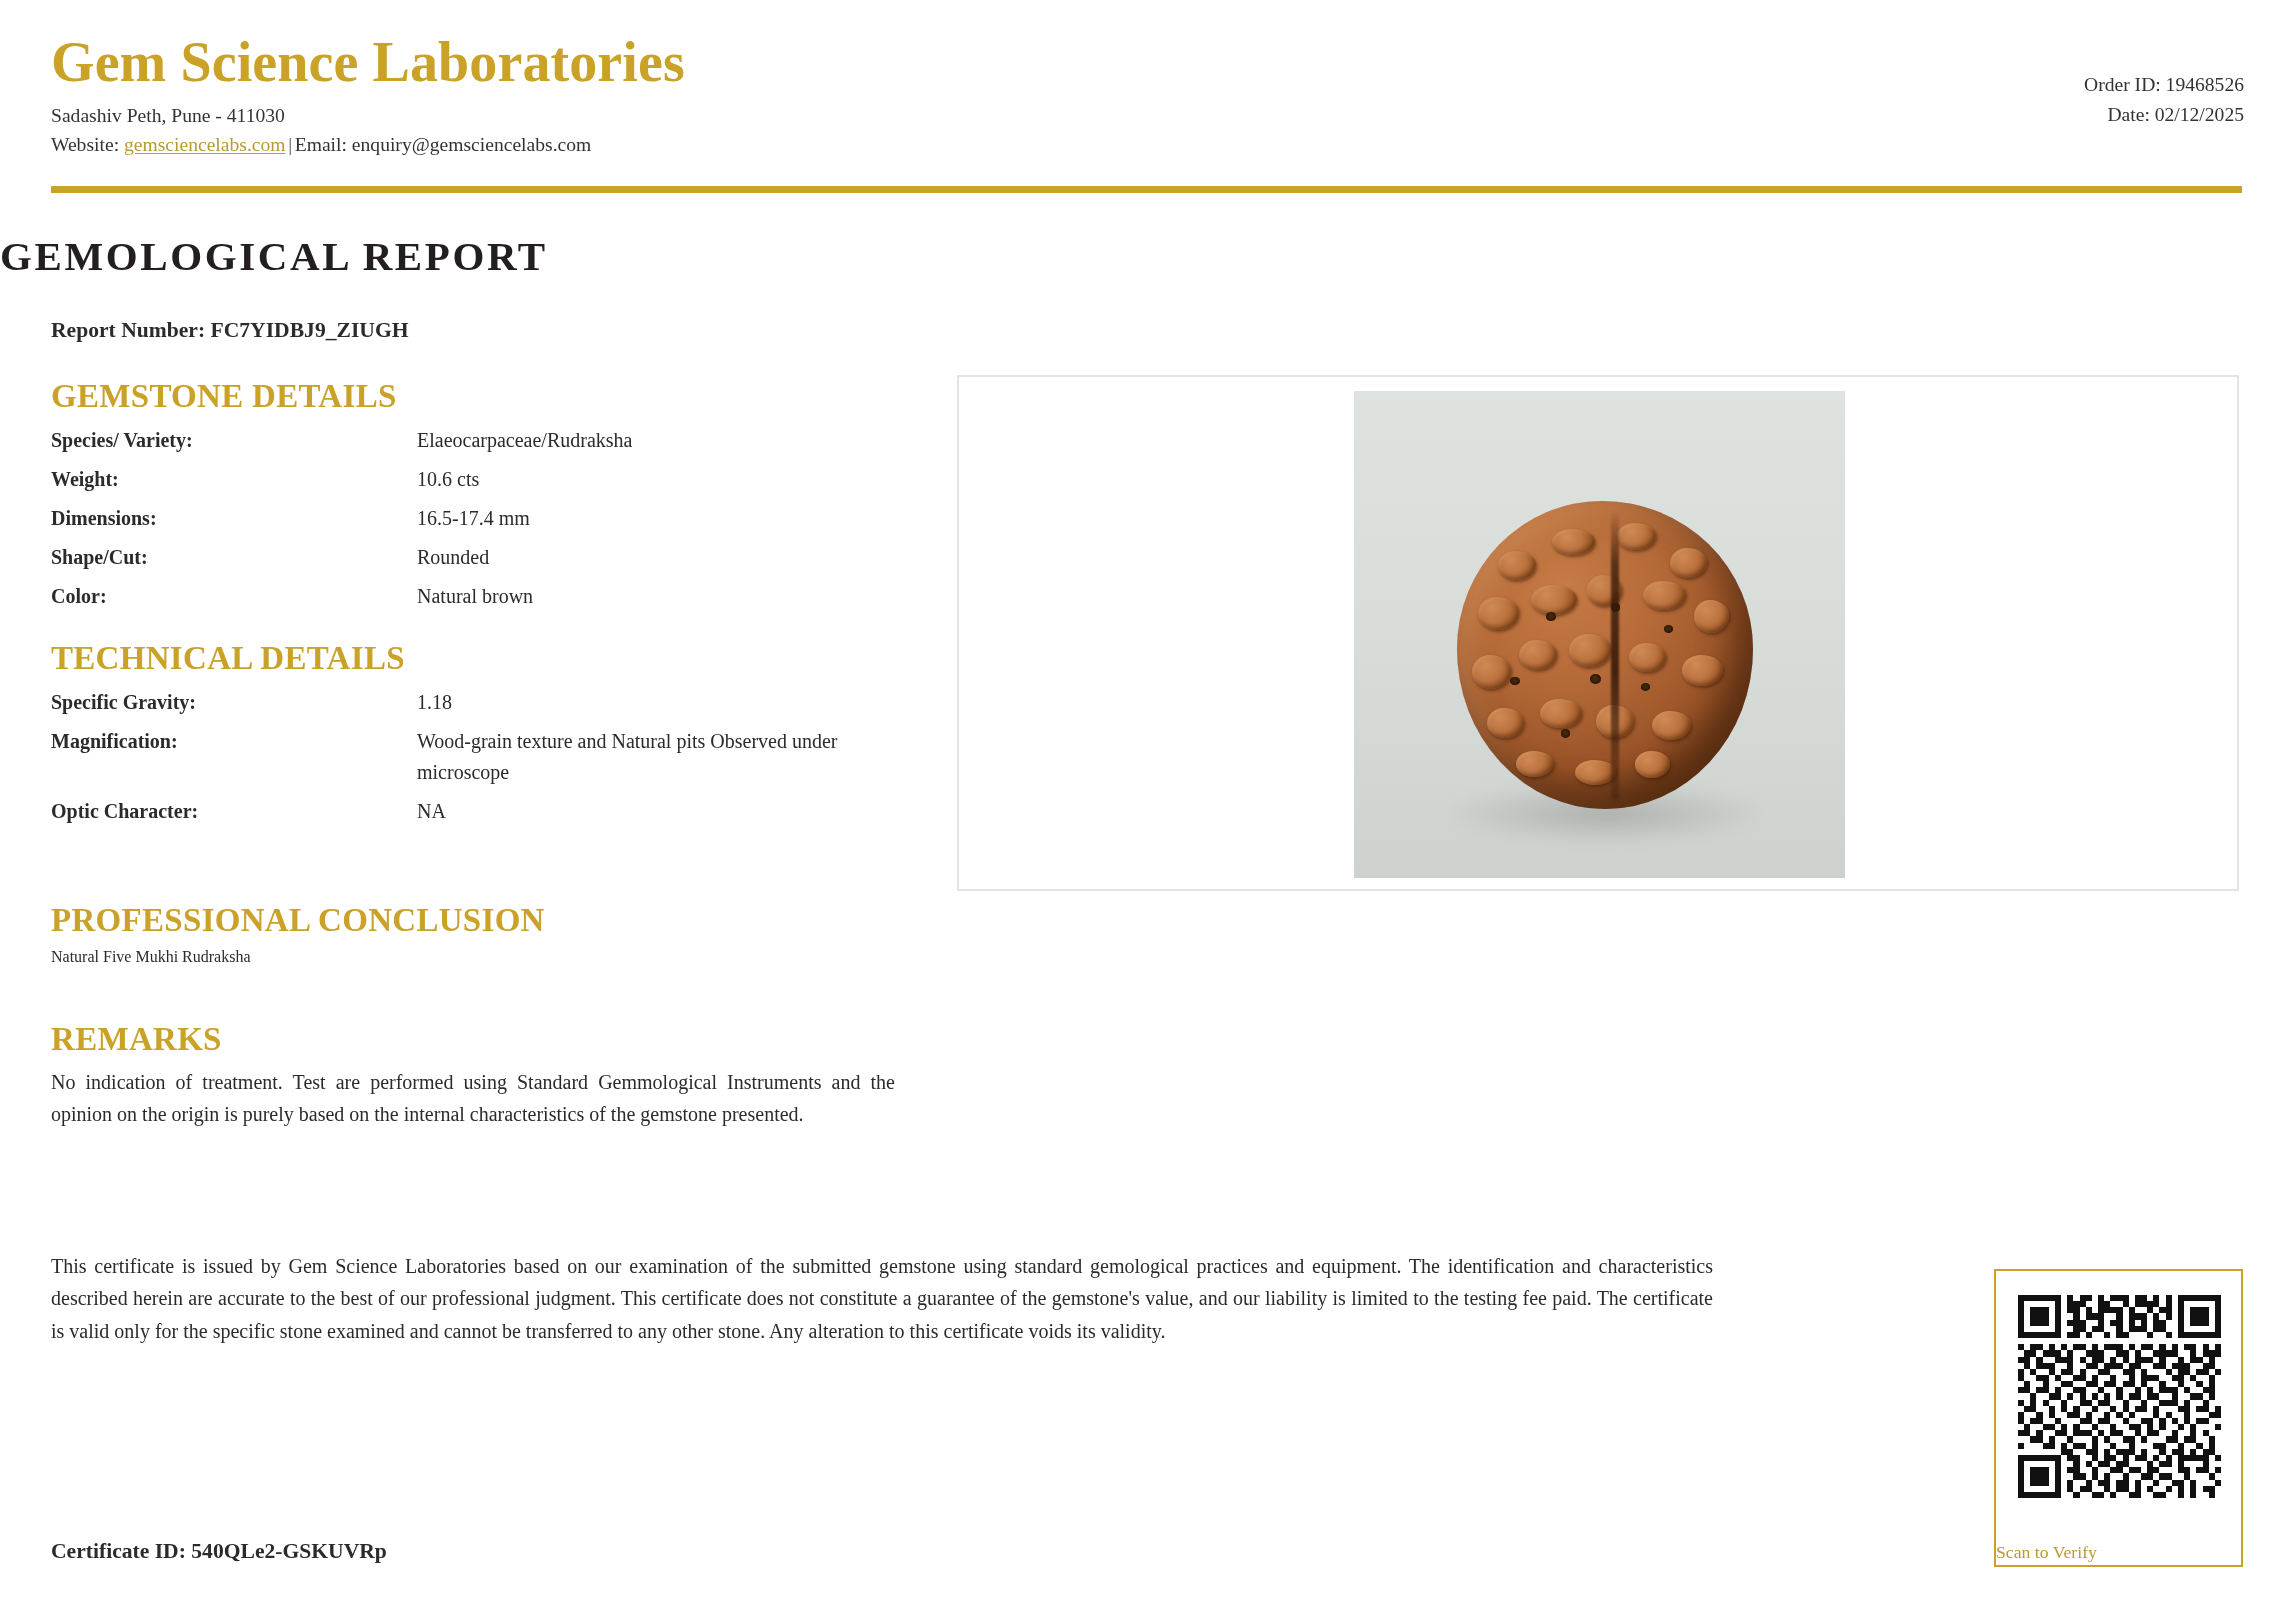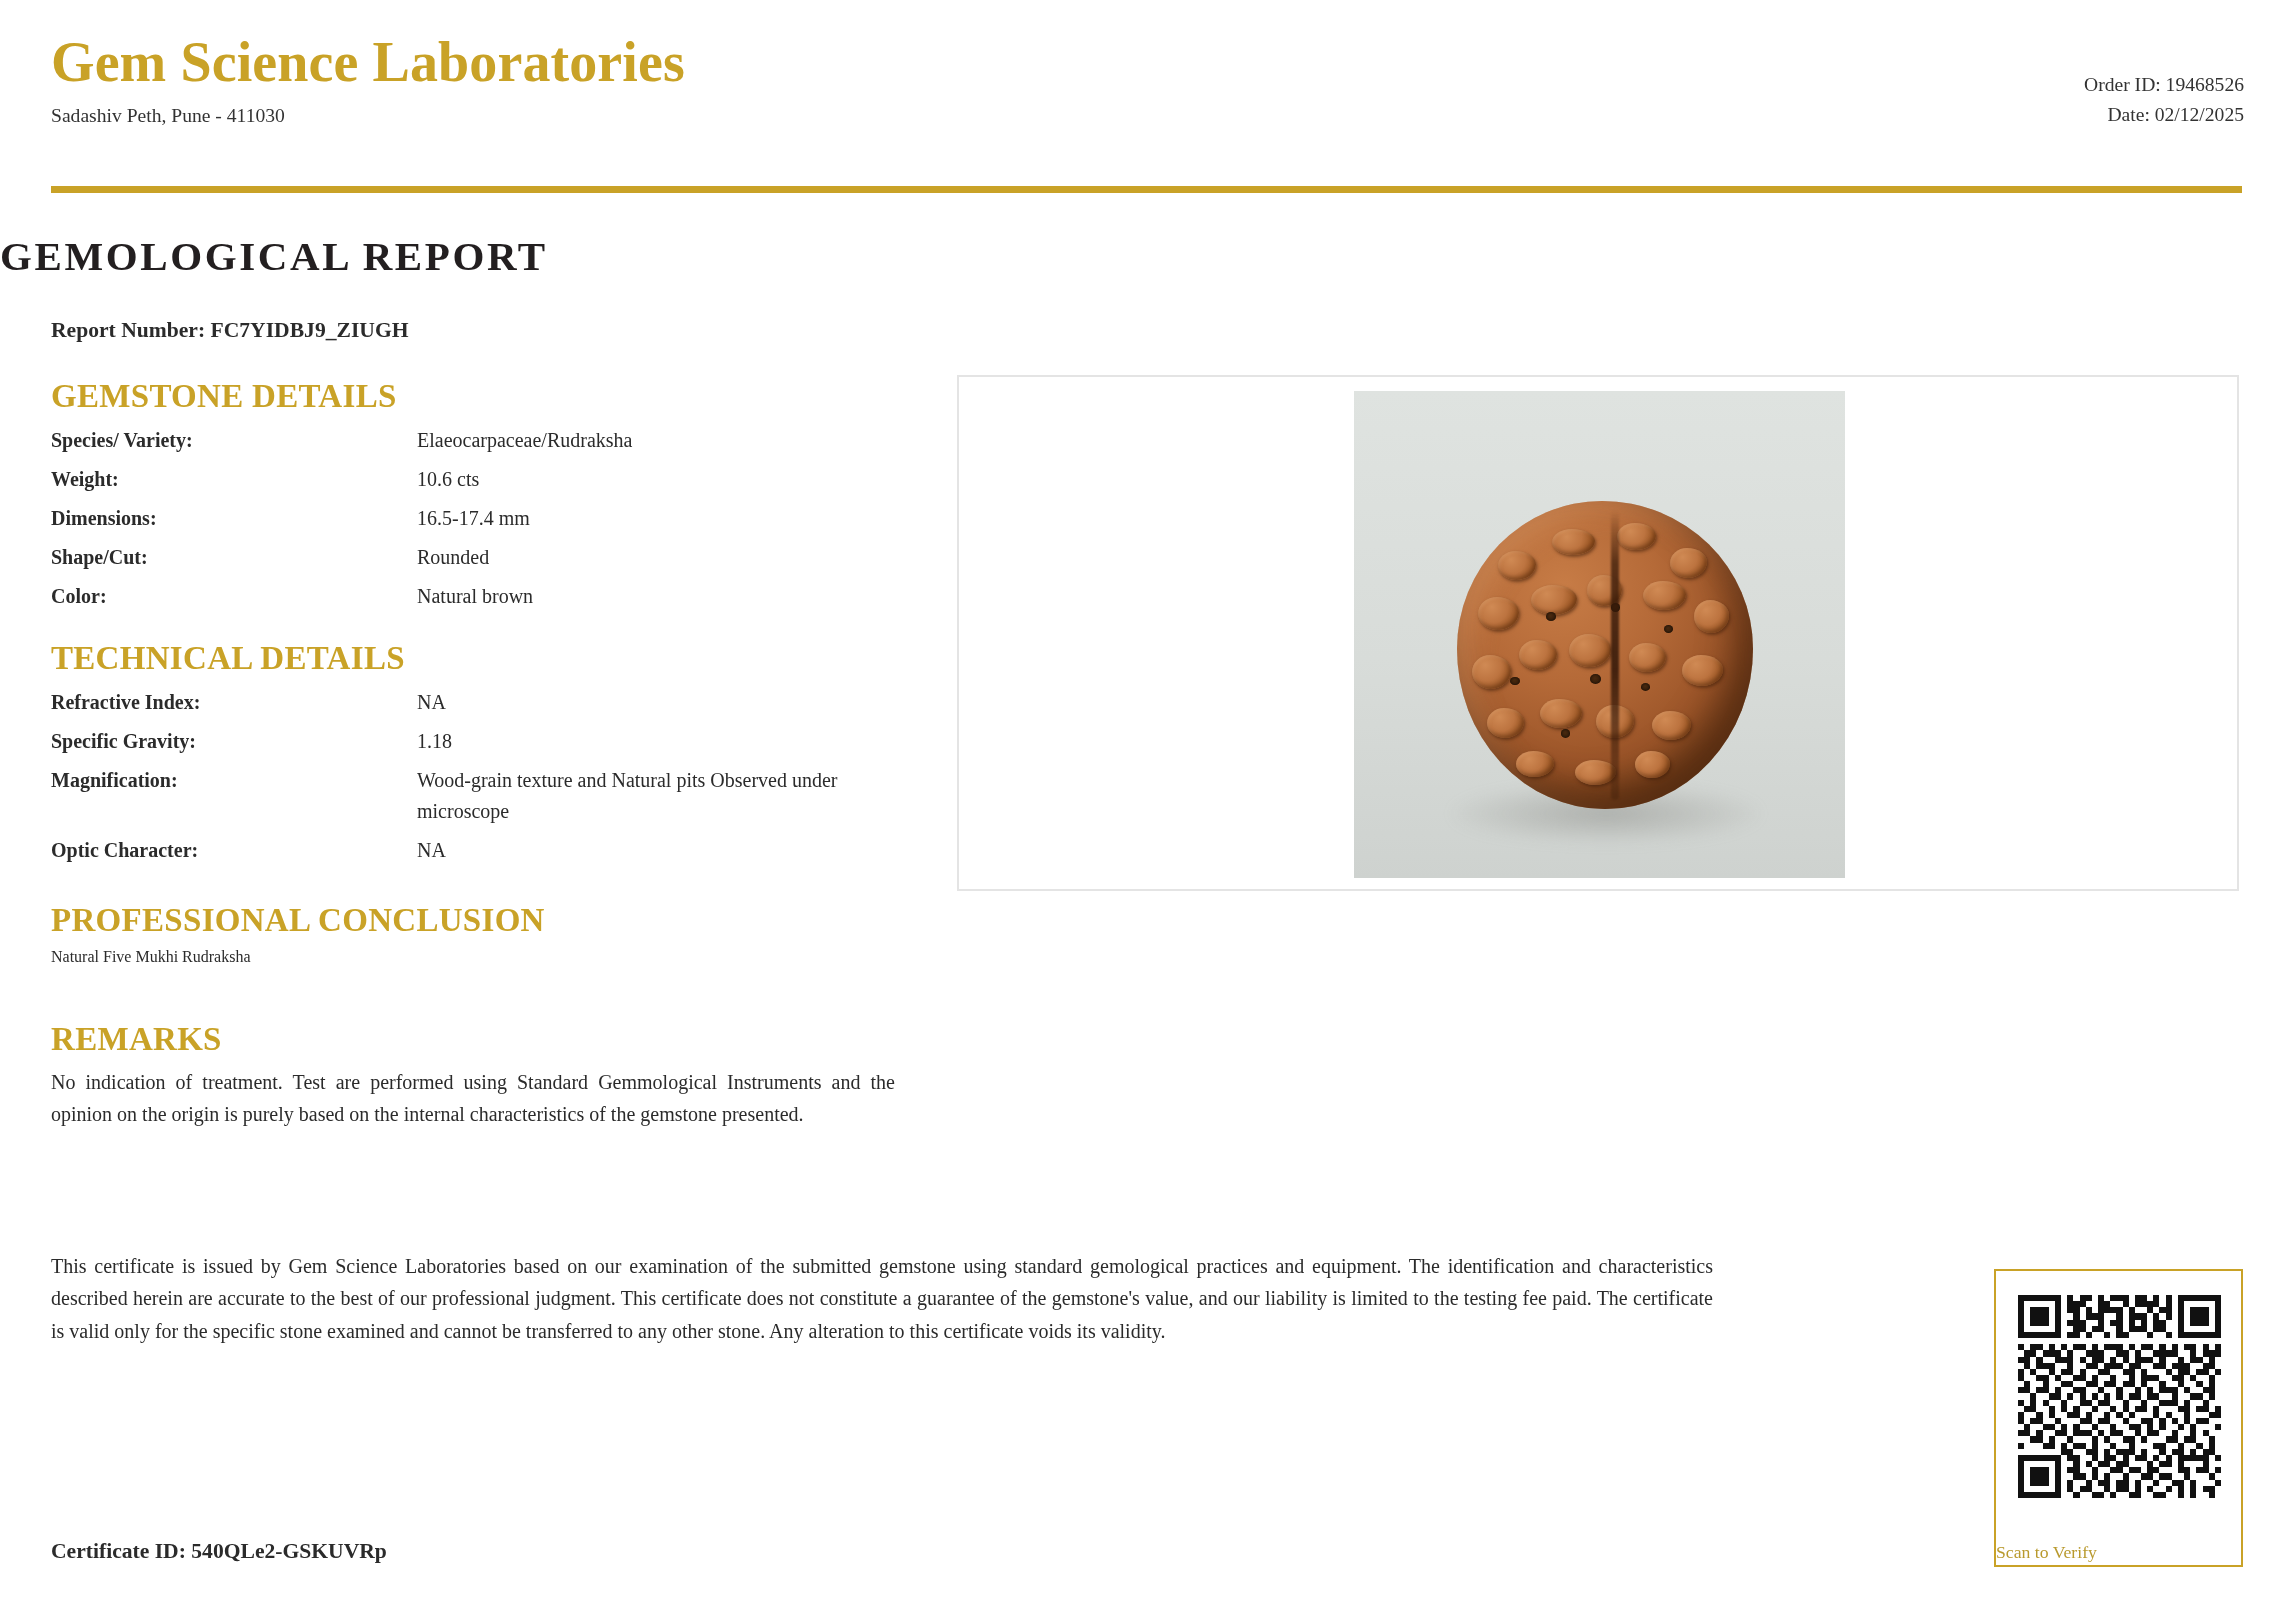--- a/index.html
+++ b/index.html
@@ -270,20 +270,21 @@
 </style>
 </head>
 <body>
 
 <div class="page">
 
   <div class="header">
     <div class="lab-name">Gem Science Laboratories</div>
     <div class="addr-block">
       <div class="addr-line">Sadashiv Peth, Pune - 411030</div>
+      <div class="addr-line"><span class="site-label">Website:</span> <span class="site-link">gemsciencelabs.com</span><span class="sep-pipe">|</span><span>Email: enquiry@gemsciencelabs.com</span></div>
     </div>
     <div class="order-block">
       <div class="order-line">Order ID: 19468526</div>
       <div class="order-line">Date: 02/12/2025</div>
     </div>
   </div>
   <div class="gold-rule"></div>
 
   <div class="doc-title">GEMOLOGICAL REPORT</div>
   <div class="report-number">Report Number: FC7YIDBJ9_ZIUGH</div>
@@ -310,24 +311,20 @@
     <tr>
       <td class="k">Color:</td>
       <td class="v">Natural brown</td>
     </tr>
   </tbody>
     </table>
 
   <div class="section-head" id="sec-technical">TECHNICAL DETAILS</div>
   <table class="spec-table" id="tbl-technical">
     <tbody>
-        <tr>
-      <td class="k">Refractive Index:</td>
-      <td class="v">NA</td>
-    </tr>
     <tr>
       <td class="k">Specific Gravity:</td>
       <td class="v">1.18</td>
     </tr>
     <tr>
       <td class="k">Magnification:</td>
       <td class="v">Wood-grain texture and Natural pits Observed under microscope</td>
     </tr>
     <tr>
       <td class="k">Optic Character:</td>

